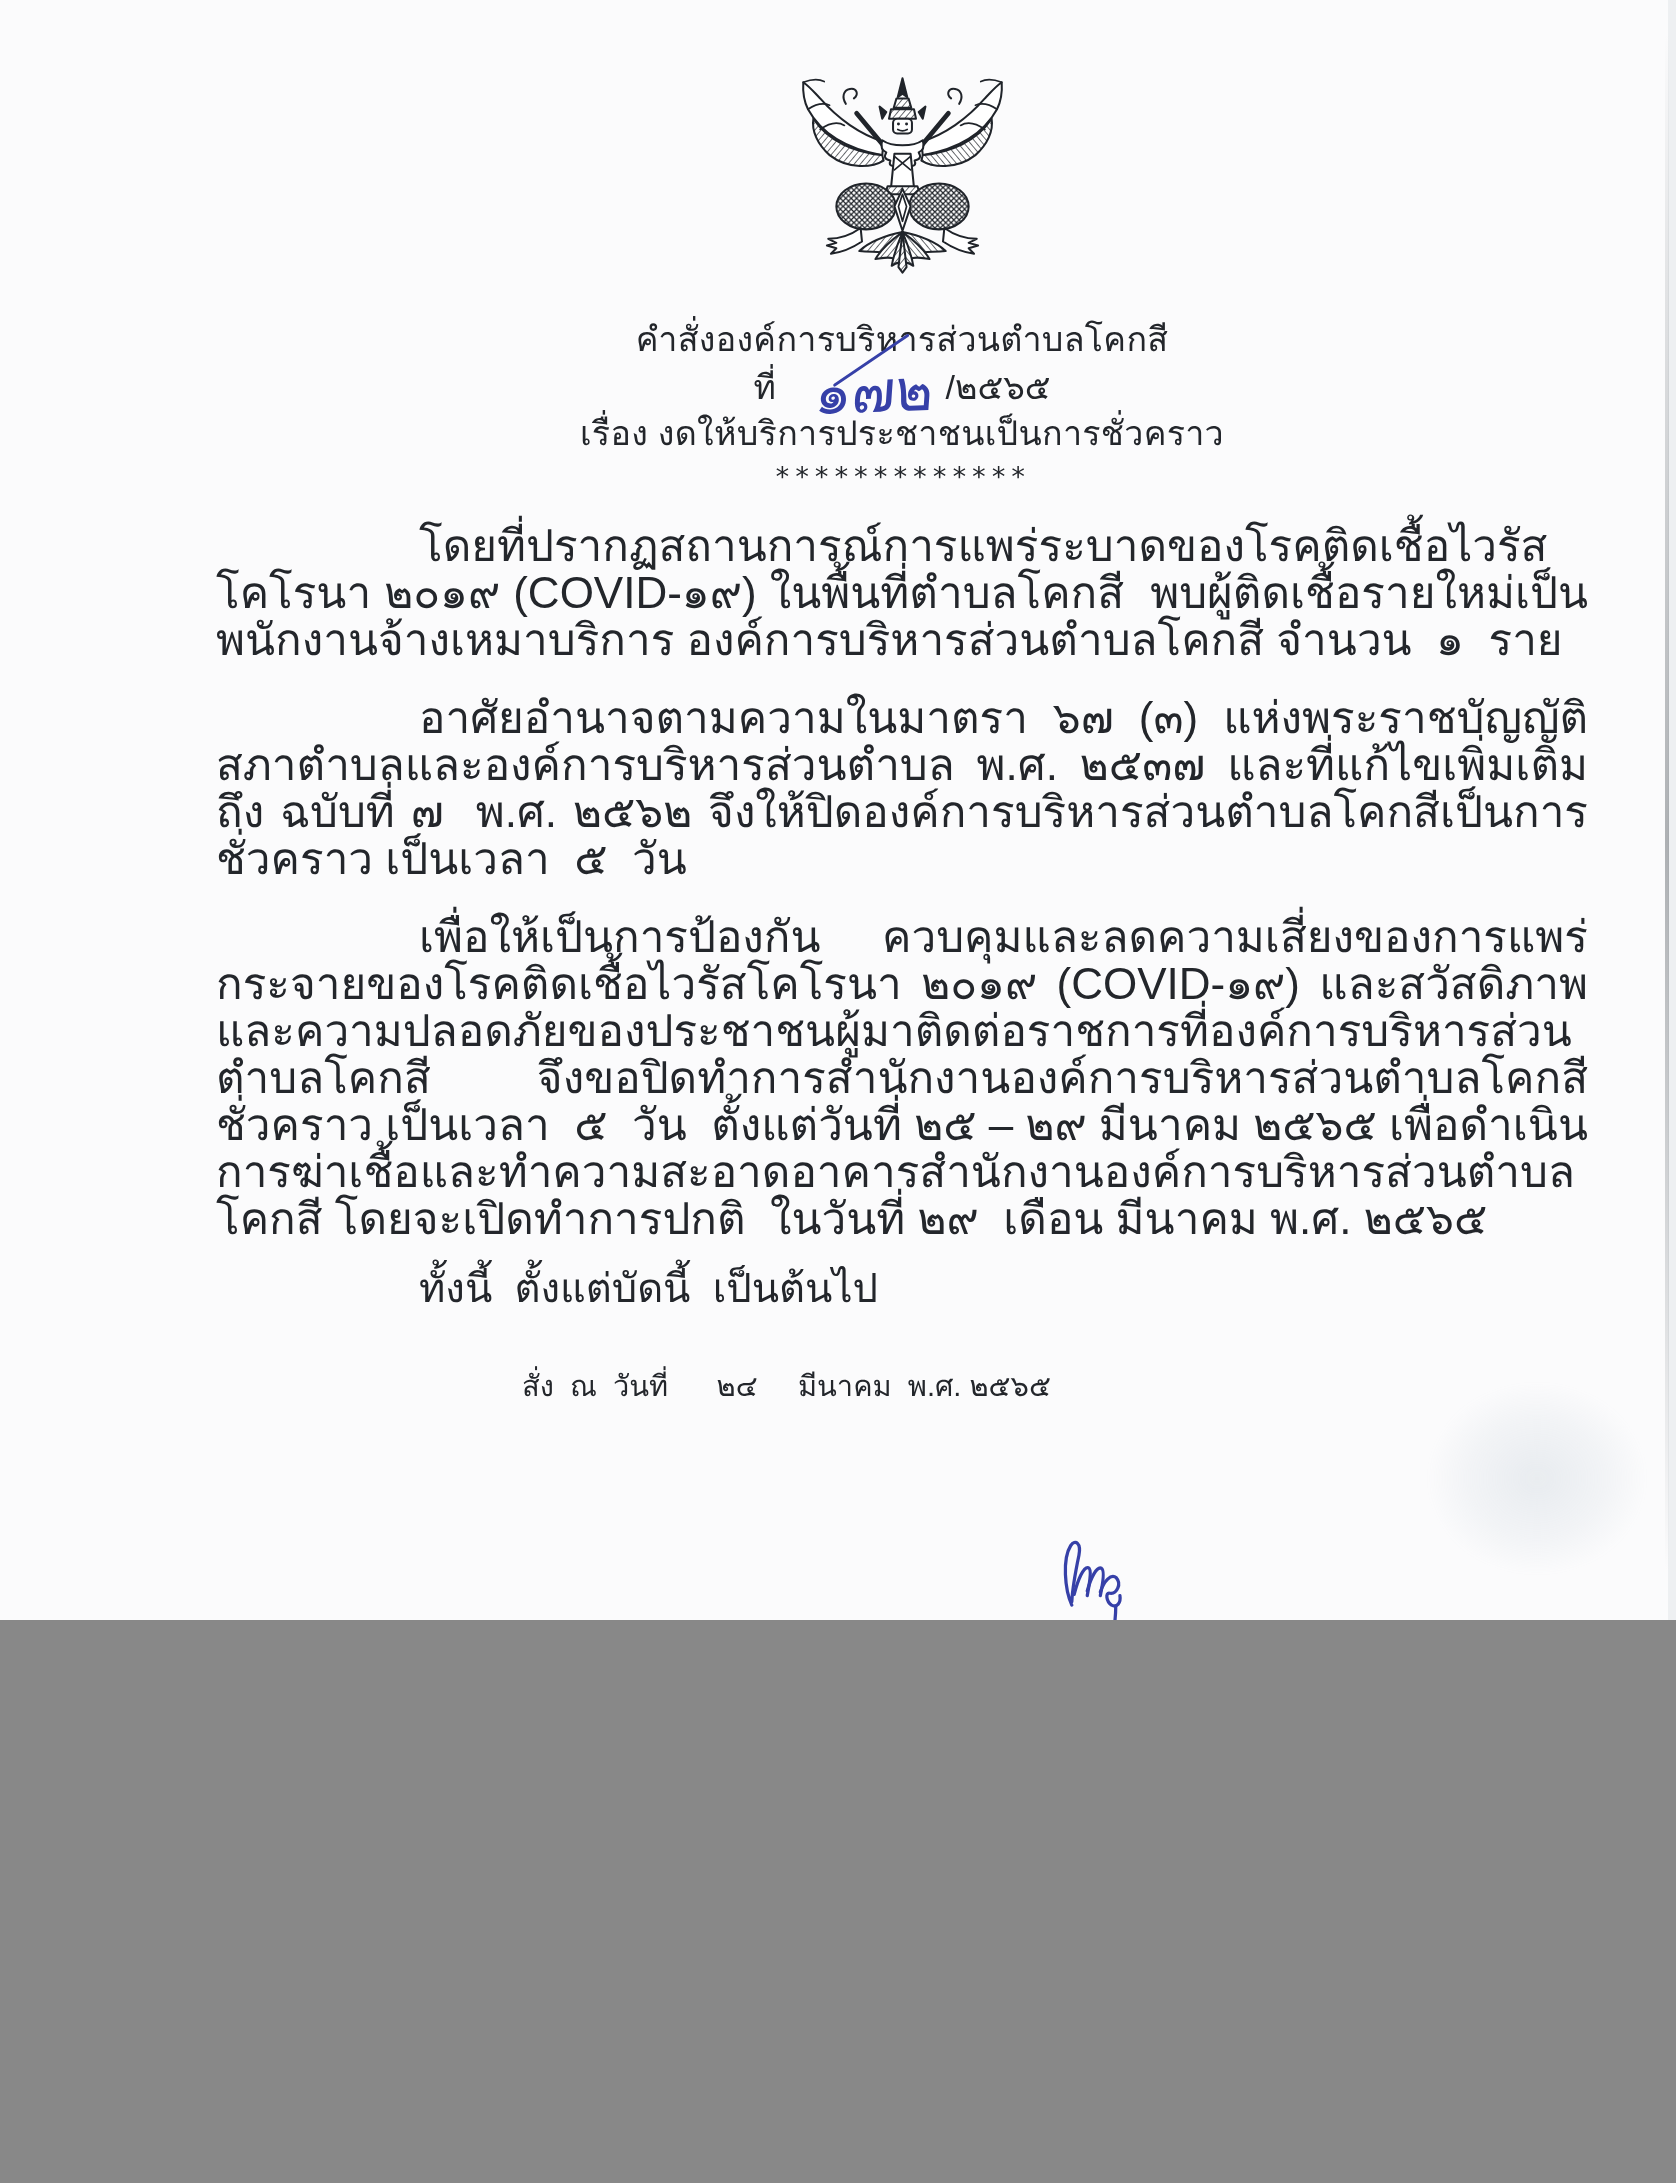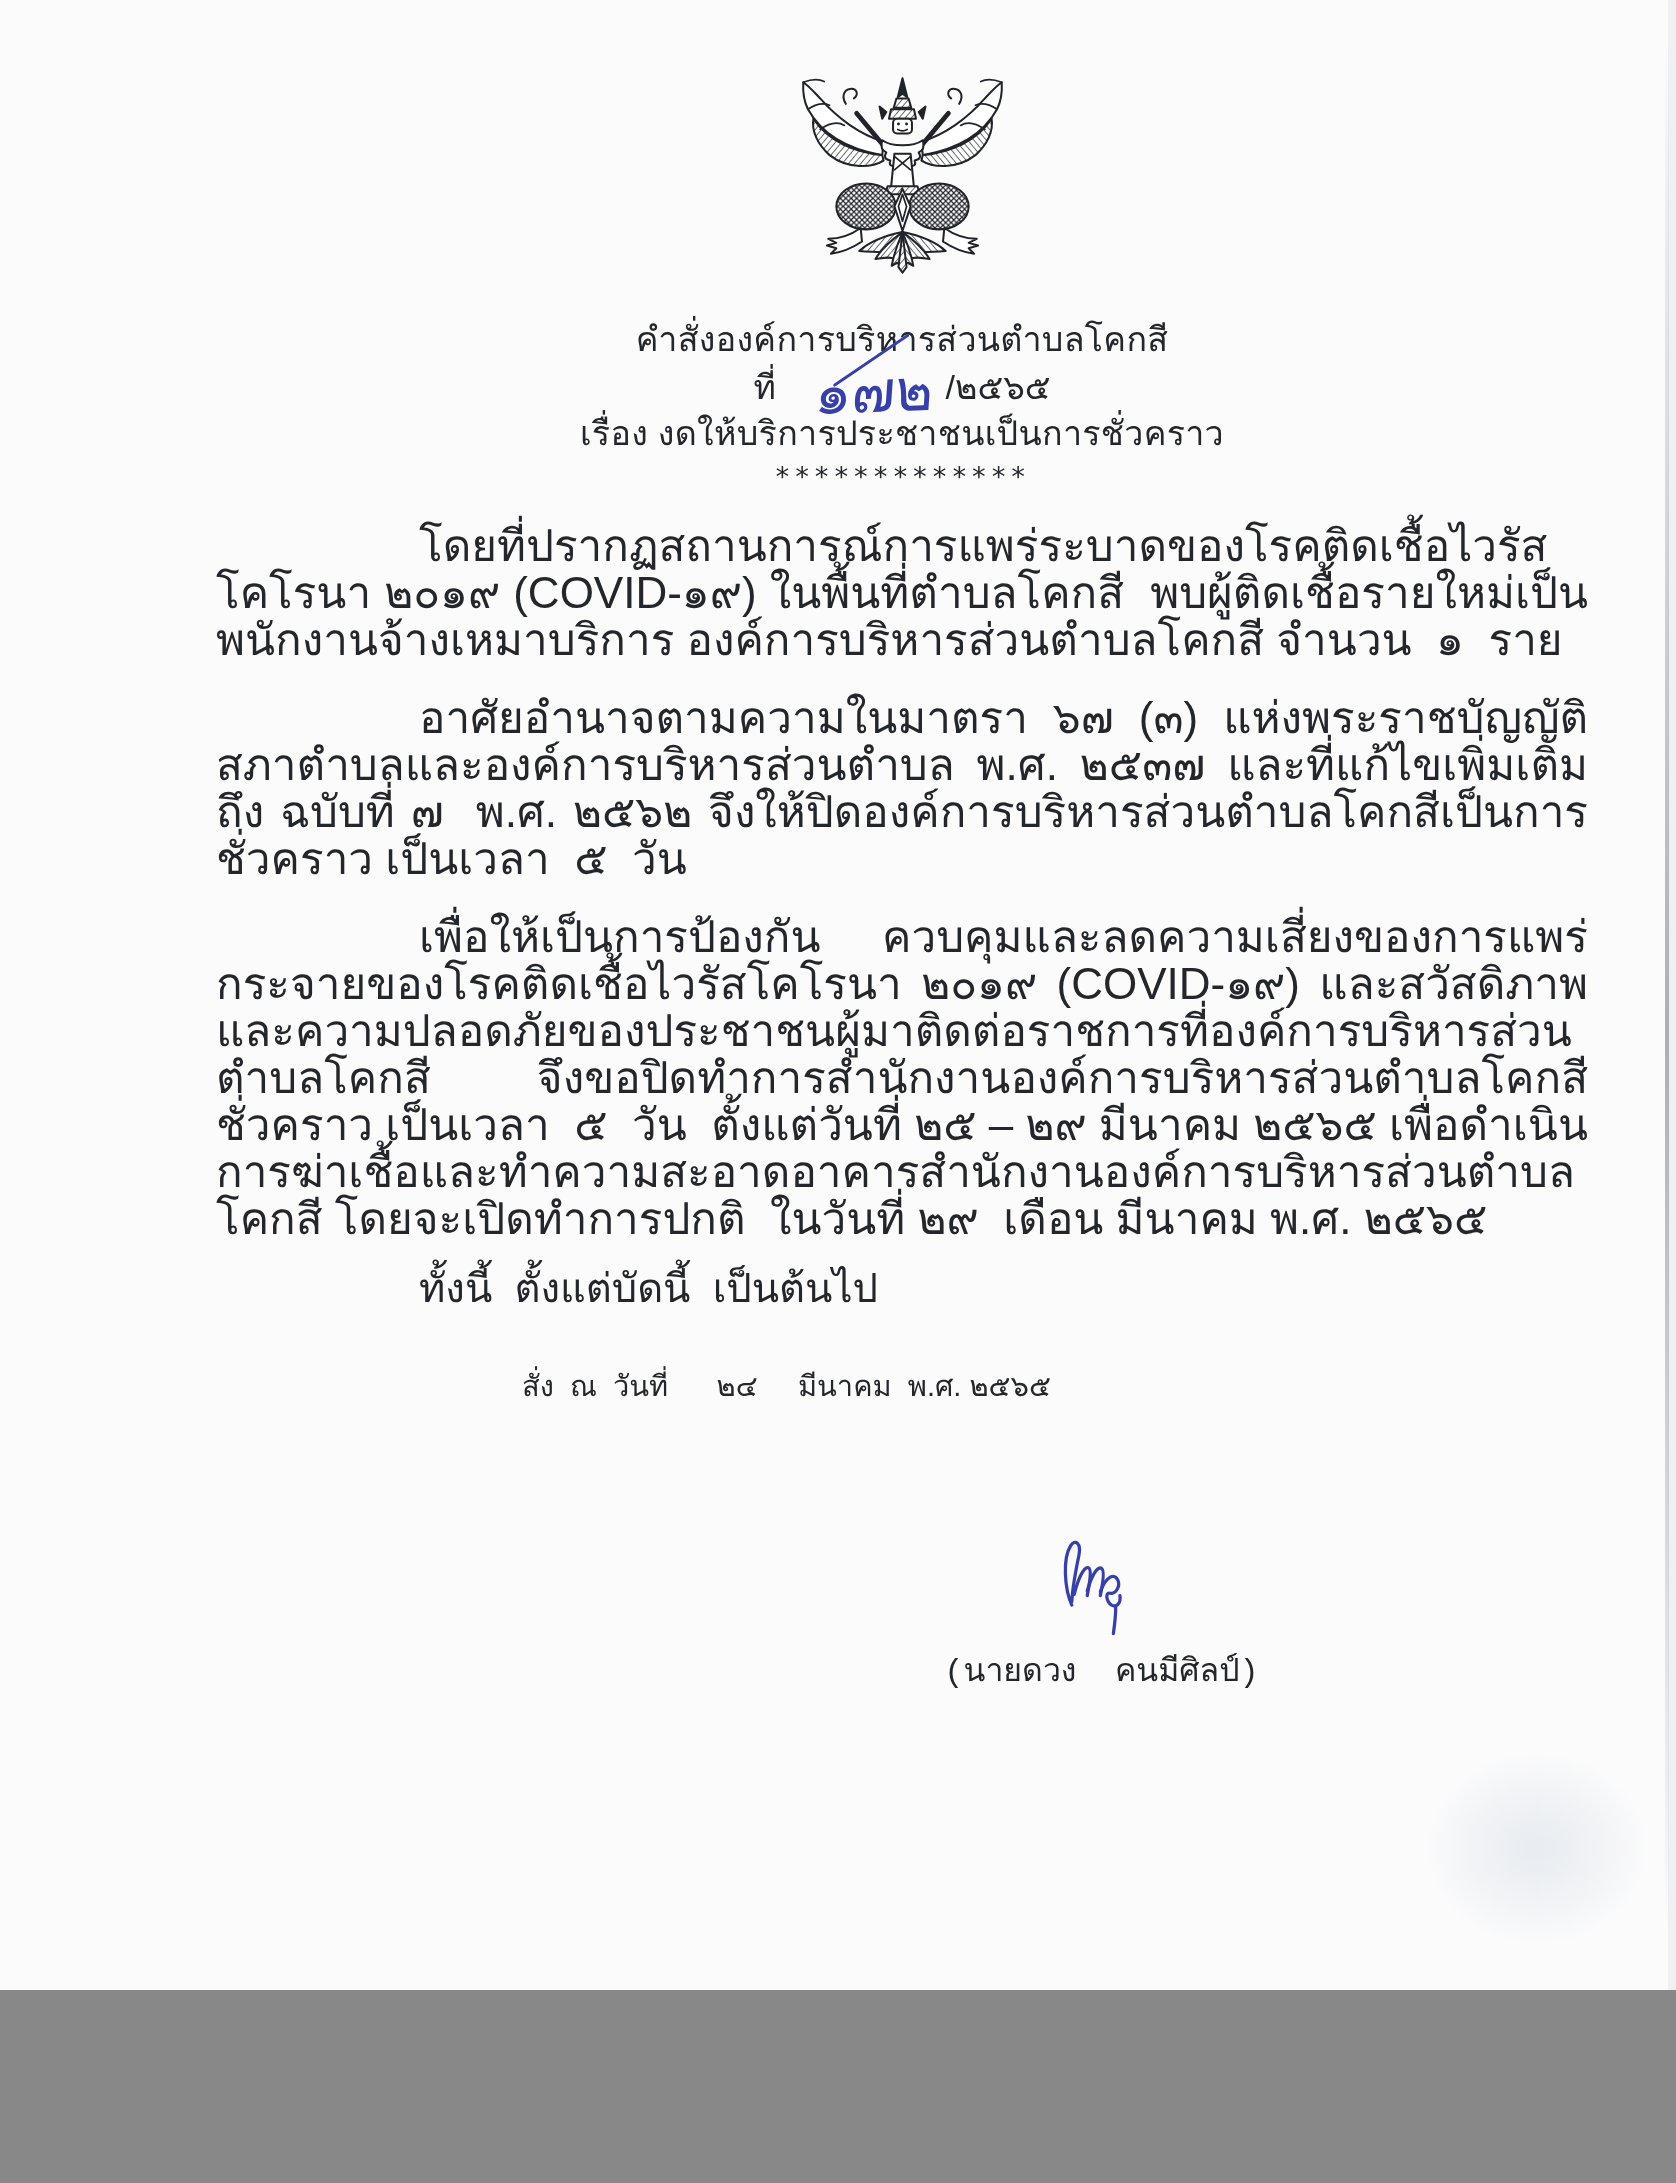--- a/index.html
+++ b/index.html
@@ -1,18 +1,18 @@
 <!DOCTYPE html>
 <html style="font-size:10.8px"><head>
 <meta charset="utf-8">
 <style>
   html,body{margin:0;padding:0;background:#888;}
   .page{
     position:relative;
-    width:1676px;height:1990px;
+    width:1676px;height:1620px;
     margin:0 auto;
     background:#fbfbfc;
     font-family:"Liberation Sans",sans-serif;
     color:#23262b;
     overflow:hidden;
   }
   .doc{padding:0 88px 0 216px;}
   
   .emblem-wrap{
     width:243px;height:223px;

